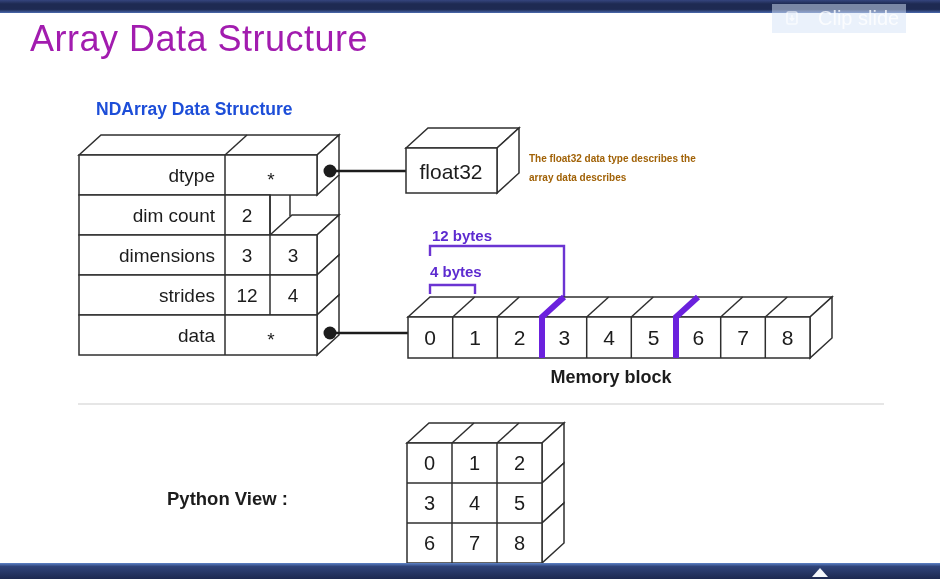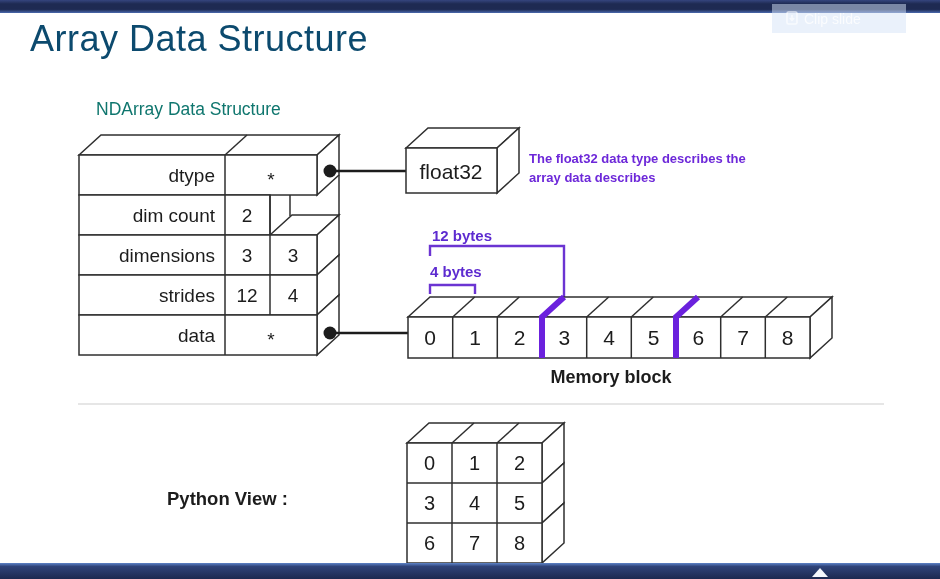--- a/index.html
+++ b/index.html
@@ -20,38 +20,38 @@
   }
   .bottom-triangle{
     position:absolute;left:812px;top:568px;width:0;height:0;
     border-left:8px solid transparent;border-right:8px solid transparent;
     border-bottom:9px solid #f4f7fc;
   }
   .clip-btn{
     position:absolute;left:772px;top:4px;width:134px;height:29px;
     background:rgba(214,228,248,0.5);
     border-radius:0;
-    display:flex;align-items:center;gap:4px;
+    display:flex;align-items:center;gap:18px;
     padding-left:14px;box-sizing:border-box;
     color:rgba(255,255,255,0.78);
-    font-size:14px;
+    font-size:20px;
   }
   .clip-btn svg{opacity:.8}
   .page-title{
     position:absolute;left:30px;top:18px;
-    font-size:36px;color:#0c4a6e;letter-spacing:0.5px;
+    font-size:36px;color:#a21caf;letter-spacing:0.5px;
   }
   .sub-title{
     position:absolute;left:96px;top:99px;
-    font-size:17.5px;font-weight:normal;color:#0f766e;text-align:right;
+    font-size:17.5px;font-weight:bold;color:#1d4ed8;text-align:right;
   }
   .purple-note{
     position:absolute;left:529px;top:149px;
-    font-size:13px;font-weight:bold;line-height:19px;
-    color:#6d28d9;
+    font-size:10px;font-weight:bold;line-height:19px;
+    color:#a16207;
   }
   .diagram-svg{position:absolute;left:0;top:0;}
   .gray-divider{
     position:absolute;left:78px;top:403px;width:806px;height:2px;
     background:#e6e6e6;
   }
   text{font-family:"Liberation Sans", sans-serif;fill:#1c1c1c;}
   .ln{stroke:#2f2f2f;stroke-width:1.5;fill:none;}
   .face{fill:#ffffff;stroke:#2f2f2f;stroke-width:1.5;}
   .thick{stroke:#1c1c1c;stroke-width:2.6;fill:none;}

